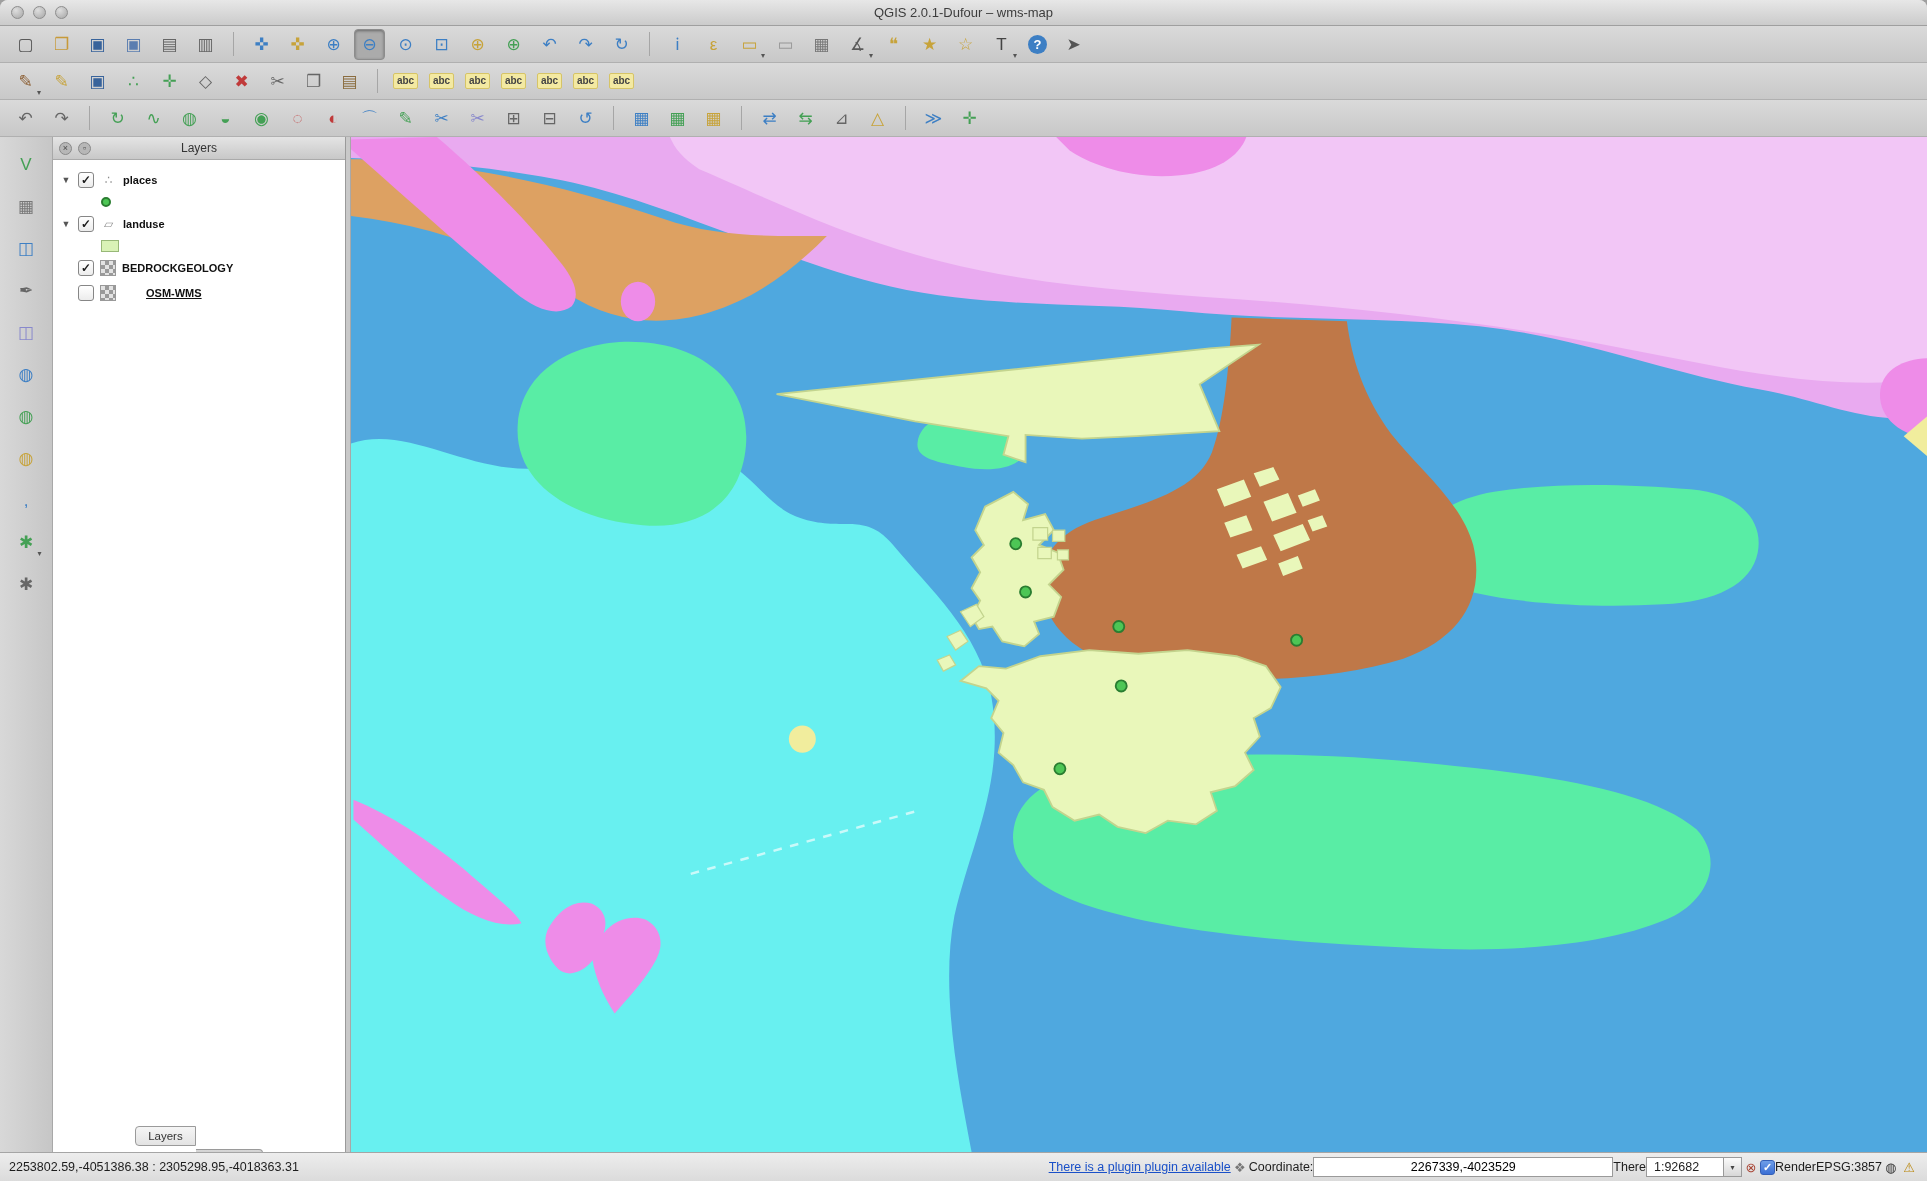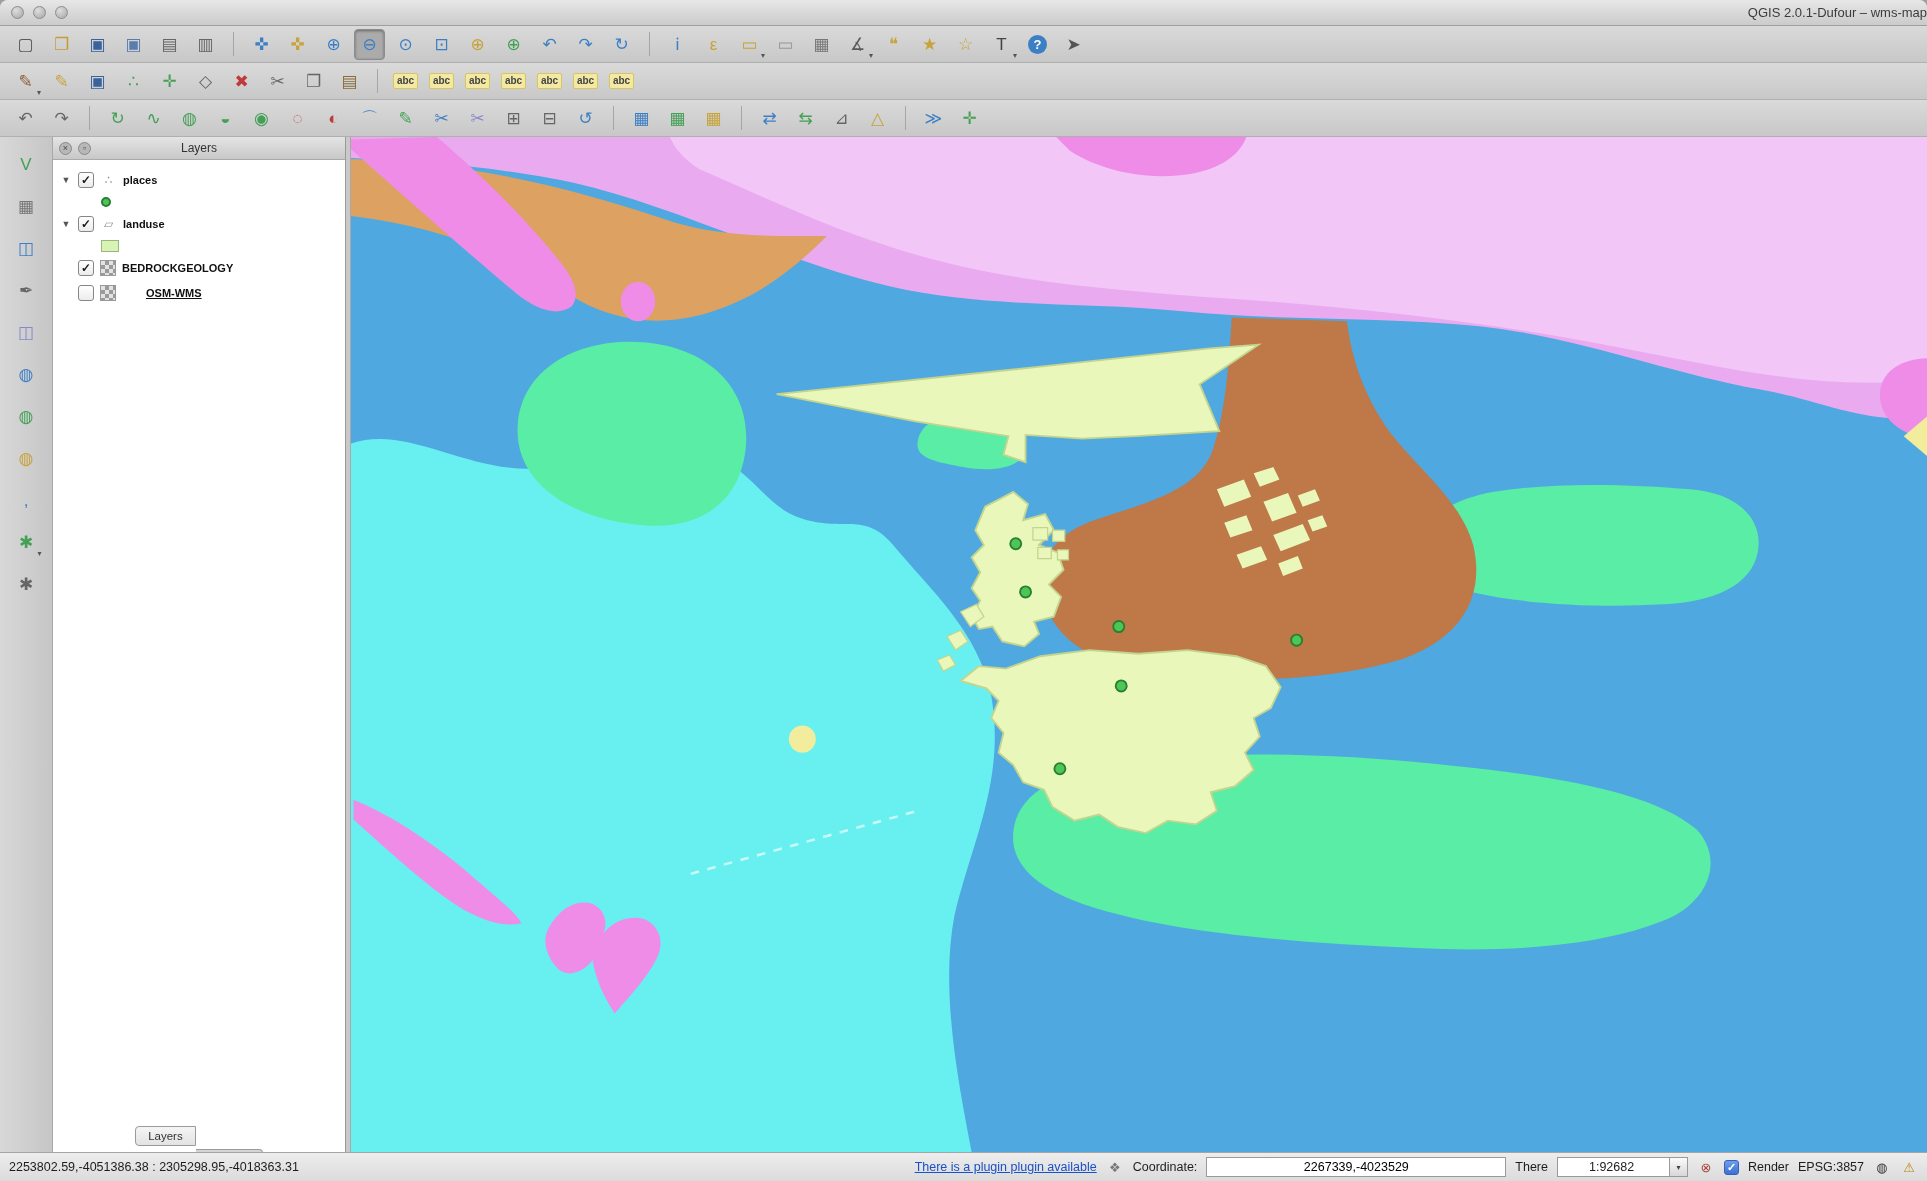--- a/index.html
+++ b/index.html
@@ -1,21 +1,21 @@
 <!DOCTYPE html>
 <html><head>
 <meta charset="utf-8">
 <style>
   html,body{margin:0;padding:0;background:#9f9f9f;font-family:"Liberation Sans",sans-serif;}
   .window{width:1927px;height:1181px;display:flex;flex-direction:column;background:#d2d2d2;overflow:hidden;border-radius:8px 8px 0 0;}
   
   .titlebar{height:25px;flex:0 0 auto;background:linear-gradient(#e7e7e7,#cbcbcb);border-bottom:1px solid #9f9f9f;display:flex;align-items:center;position:relative;}
   .traffic{display:flex;gap:9px;padding-left:11px;z-index:2;}
   .tl{width:13px;height:13px;border-radius:50%;background:radial-gradient(circle at 35% 30%,#dedede,#a6a6a6);border:1px solid #8d8d8d;box-sizing:border-box;}
-  .title{position:absolute;left:0;right:0;text-align:right;font-size:13px;color:#3c3c3c;}
+  .title{position:absolute;left:0;right:0;text-align:center;font-size:13px;color:#3c3c3c;}
   
   .toolbar{height:36px;flex:0 0 auto;background:linear-gradient(#dadada,#c8c8c8);border-bottom:1px solid #b0b0b0;display:flex;align-items:center;padding-left:10px;gap:5px;}
   .tbtn{width:31px;height:31px;display:flex;align-items:center;justify-content:center;border-radius:4px;position:relative;flex:0 0 auto;}
   .tbtn.pressed{background:#ababab;box-shadow:inset 0 1px 3px rgba(0,0,0,.4);border:1px solid #8c8c8c;box-sizing:border-box;}
   .glyph{font-size:17px;line-height:1;}
   .glyph.round{width:19px;height:19px;border-radius:50%;display:flex;align-items:center;justify-content:center;font-size:13px;font-weight:bold;}
   .tbtn .dd{position:absolute;right:0;bottom:0;font-size:8px;color:#555;}
   .tbtn.abc .glyph{font-size:10px;font-weight:bold;background:#f3e9a2;border:1px solid #d6c467;padding:2px 3px;border-radius:2px;}
   .sep{width:1px;height:24px;background:#a6a6a6;margin:0 7px;flex:0 0 auto;}
   
@@ -38,27 +38,27 @@
   .legend-swatch{width:18px;height:12px;border:1px solid #98b878;box-sizing:border-box;}
   .panel-tabs{height:26px;flex:0 0 auto;display:flex;justify-content:center;align-items:center;background:#ffffff;padding-bottom:3px;}
   .ptab{font-size:11.5px;padding:3px 12px;border:1px solid #9a9a9a;background:linear-gradient(#d6d6d6,#c0c0c0);color:#333;}
   .ptab.active{background:linear-gradient(#f5f5f5,#e3e3e3);}
   .ptab:first-child{border-radius:4px 0 0 4px;}
   .ptab:last-child{border-radius:0 4px 4px 0;border-left:none;margin-top:45px;}
   .splitter{width:4px;flex:0 0 auto;background:#c9c9c9;border-right:1px solid #a8a8a8;}
   .map{flex:1;position:relative;min-width:0;}
   .map svg{position:absolute;left:0;top:0;width:100%;height:100%;display:block;}
   
-  .statusbar{height:28px;flex:0 0 auto;background:linear-gradient(#ededed,#dbdbdb);border-top:1px solid #a5a5a5;display:flex;align-items:center;font-size:12.5px;color:#1d1d1d;padding:0 9px;gap:9px;white-space:nowrap;}
+  .statusbar{height:28px;flex:0 0 auto;background:linear-gradient(#ededed,#dbdbdb);border-top:1px solid #a5a5a5;display:flex;align-items:center;font-size:12.5px;color:#1d1d1d;padding:0 9px;white-space:nowrap;}
   .sb-spacer{flex:1;}
   .sb-link{color:#1a50c8;text-decoration:underline;cursor:pointer;}
   .sb-icon{width:18px;height:18px;display:flex;align-items:center;justify-content:center;font-size:13px;flex:0 0 auto;}
   .sb-input{width:300px;height:20px;border:1px solid #9a9a9a;background:#fff;text-align:center;font-size:12.5px;font-family:"Liberation Sans",sans-serif;box-sizing:border-box;flex:0 0 auto;}
   .sb-combo{display:flex;align-items:stretch;border:1px solid #9a9a9a;background:#fff;height:20px;box-sizing:border-box;flex:0 0 auto;}
-  .sb-combo .val{padding:2px 22px 0 7px;font-size:12.5px;min-width:58px;margin-left:24px;}
+  .sb-combo .val{padding:2px 11px 0 7px;font-size:12.5px;min-width:58px;}
   .sb-combo .arrow{width:17px;background:linear-gradient(#fbfbfb,#d7d7d7);border-left:1px solid #9a9a9a;font-size:8px;display:flex;align-items:center;justify-content:center;color:#444;}
   .sb-check{width:15px;height:15px;border-radius:3px;background:linear-gradient(#6f9ee8,#3b6fd4);border:1px solid #3560b8;color:#fff;font-size:11px;line-height:13px;text-align:center;font-weight:bold;box-sizing:border-box;flex:0 0 auto;}
 </style>
 </head>
 <body>
 
 <div class="window">
 
   <div class="titlebar">
     <div class="traffic">

